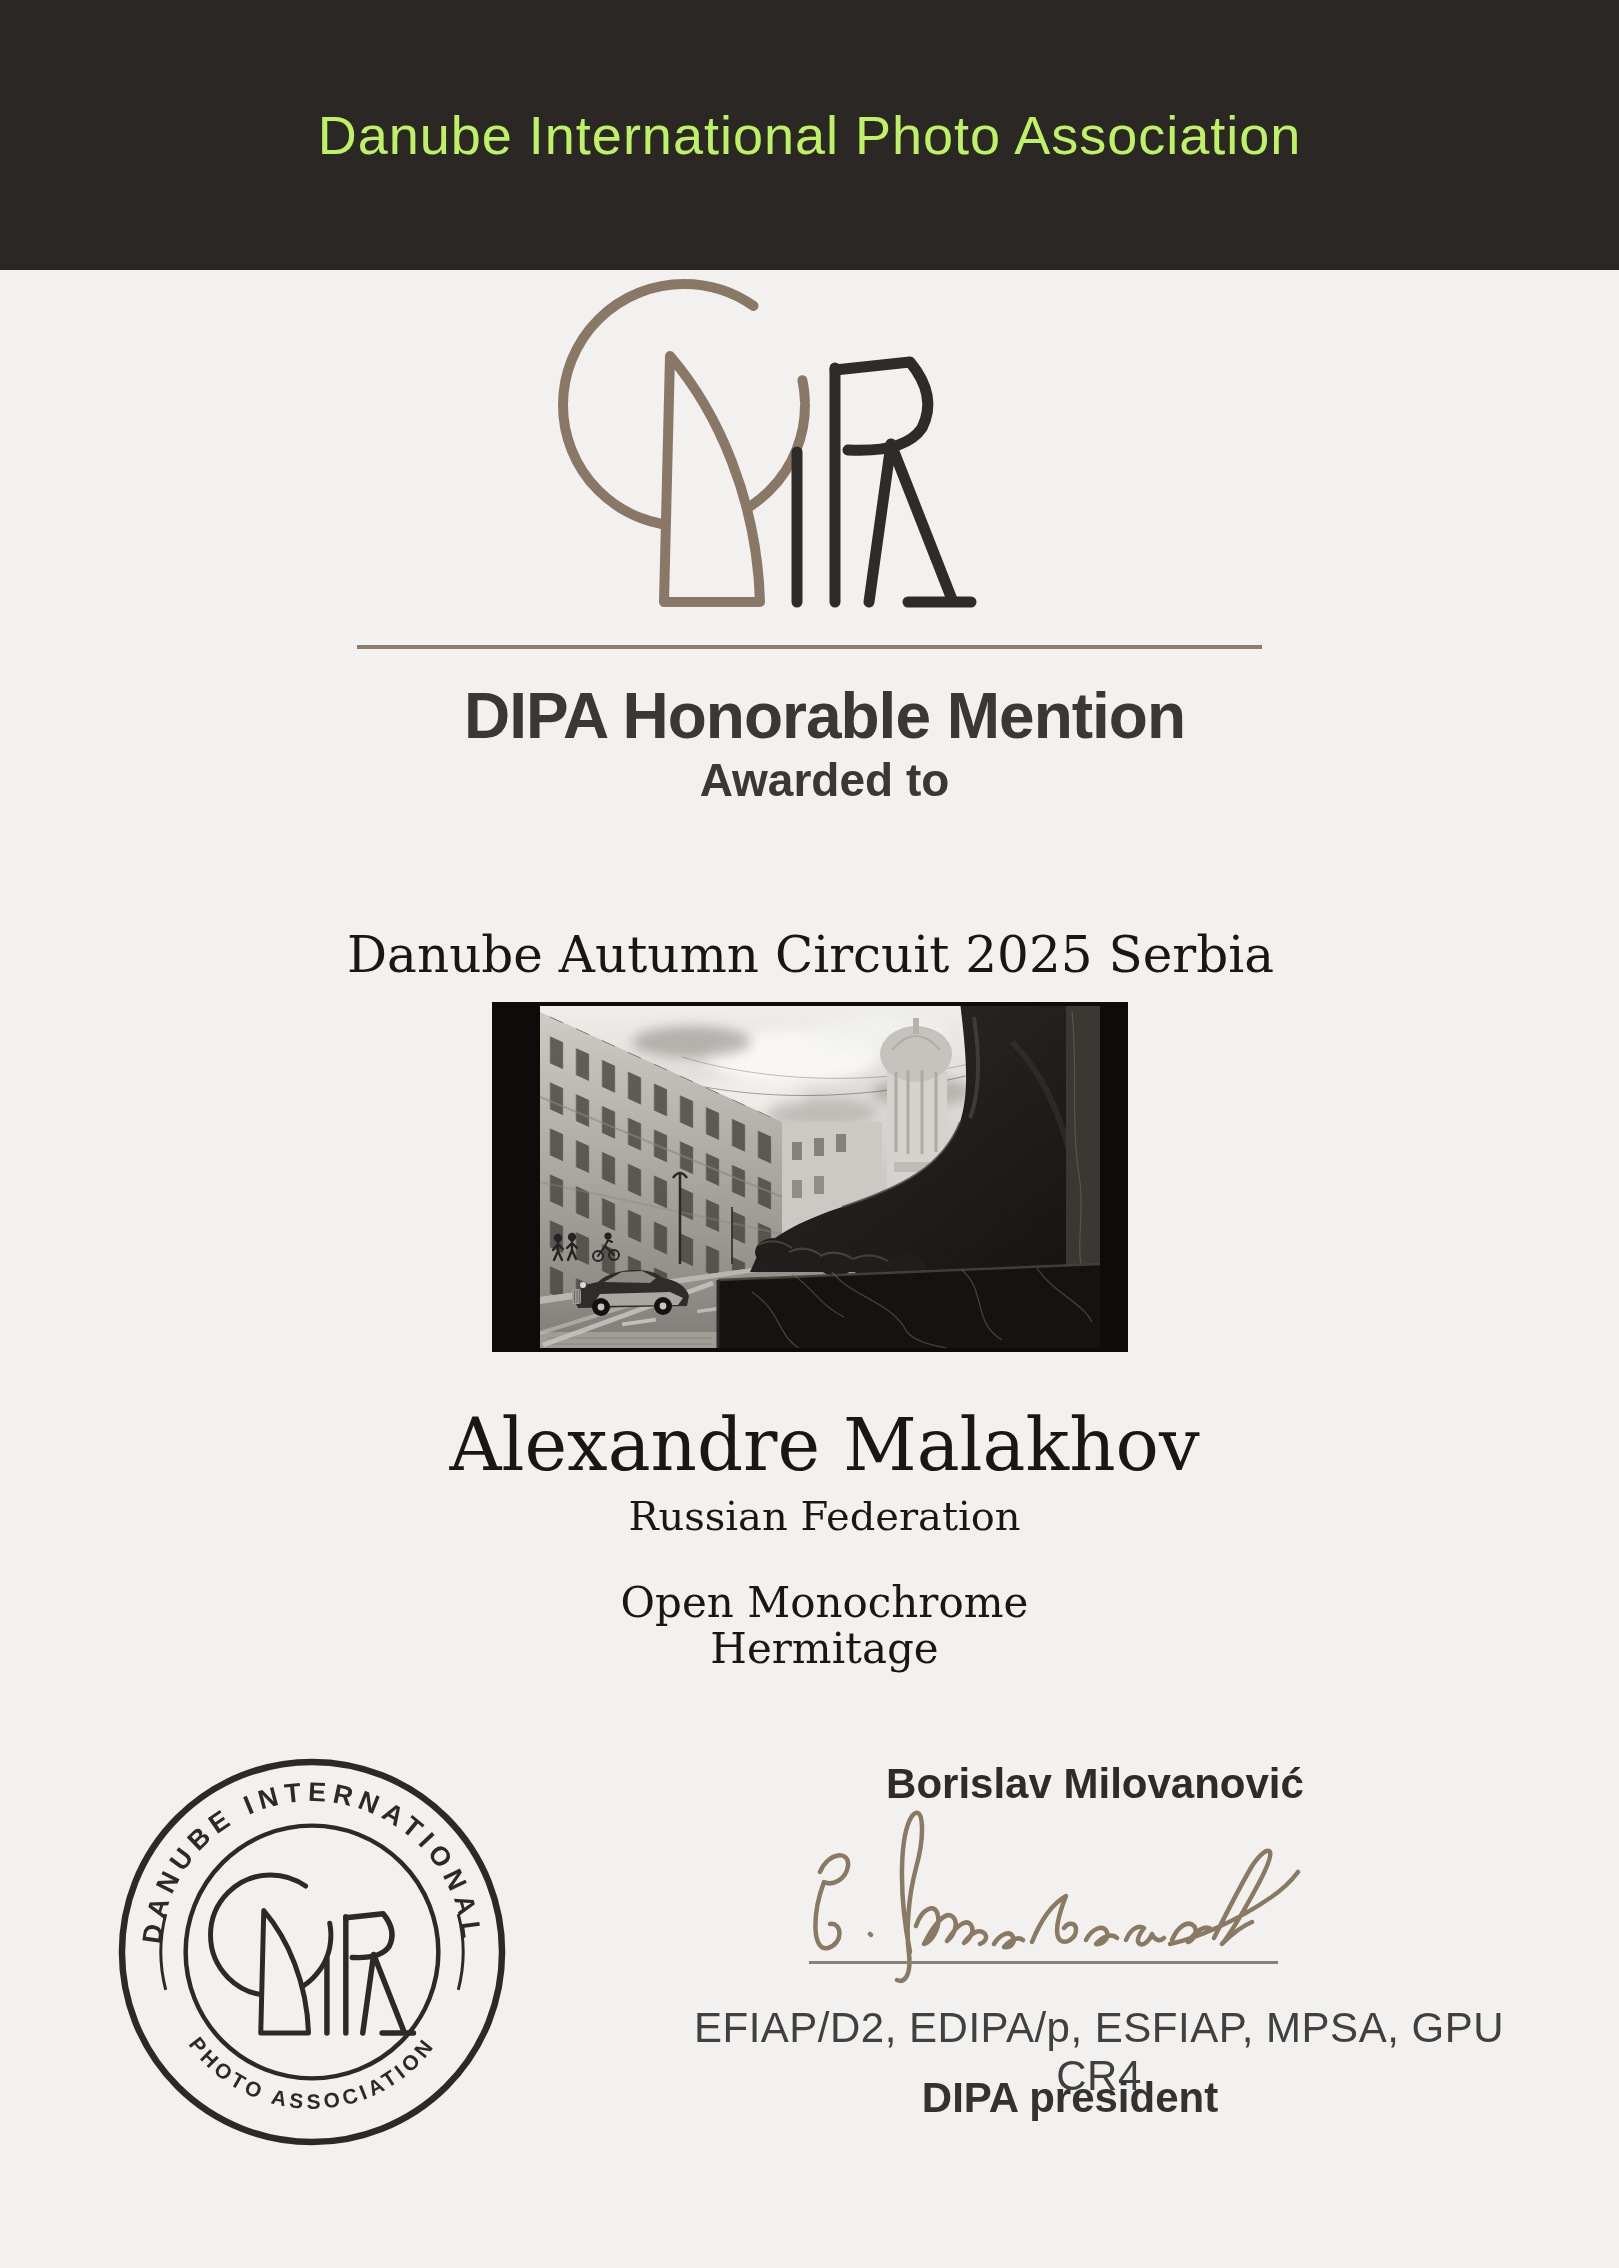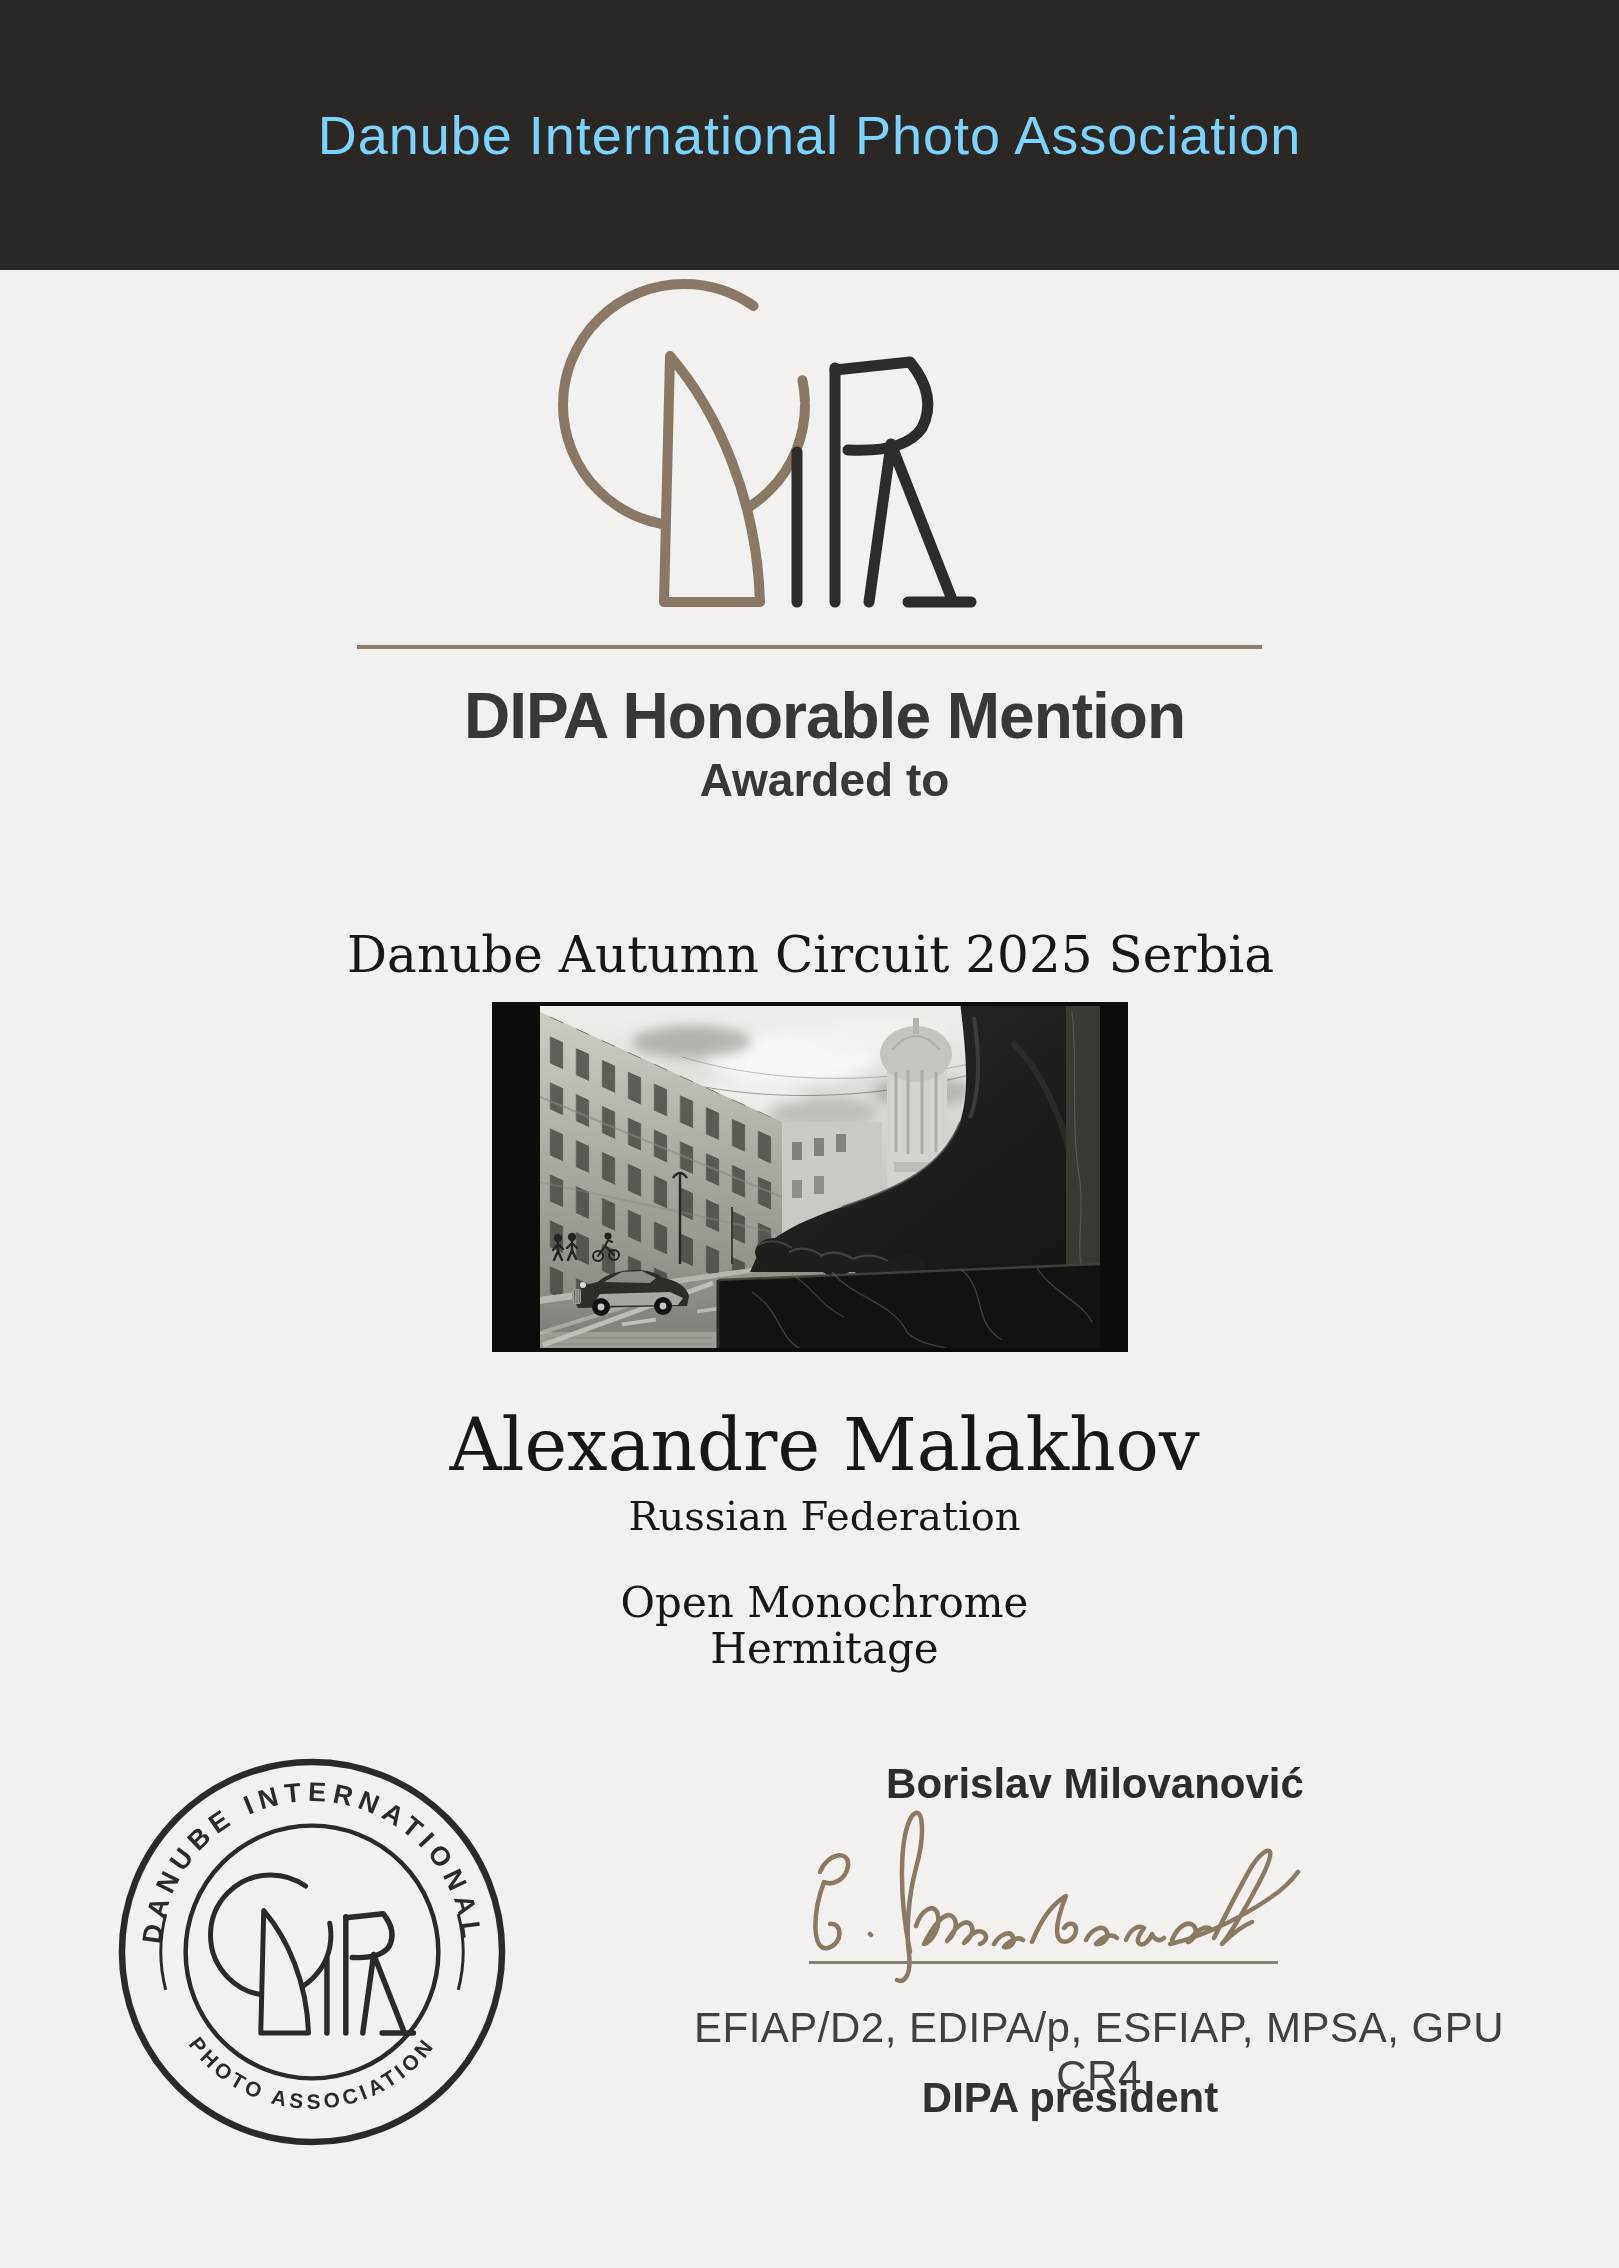--- a/index.html
+++ b/index.html
@@ -9,21 +9,21 @@
     font-family:"Liberation Sans",sans-serif;
   }
   .abs{position:absolute;}
   .ctr{text-align:center;padding-left:15px;}
   
   .hdr{
     left:0;top:0;width:1619px;height:270px;background:#2b2724;
     display:flex;align-items:center;justify-content:center;
   }
   .hdr-title{
-    color:#7dd3fc;font-size:54px;letter-spacing:1px;font-weight:400;
+    color:#bef264;font-size:54px;letter-spacing:1px;font-weight:400;
   }
   
   .award-title{left:0;top:679px;width:1619px;font-size:64px;font-weight:700;color:#3a3734;letter-spacing:-1px;}
   .awarded-to{left:0;top:753px;width:1619px;font-size:46px;font-weight:700;color:#3a3734;}
   .serif{font-family:"DejaVu Serif","Liberation Serif",serif;color:#181715;}
   .event-line{left:0;top:926px;width:1591px;font-size:50px;}
   .recipient{left:0;top:1403px;width:1619px;font-size:72px;}
   .country{left:0;top:1493px;width:1619px;font-size:40px;}
   .cat-block{left:0;top:1580px;width:1619px;font-size:42px;line-height:46px;}
   

